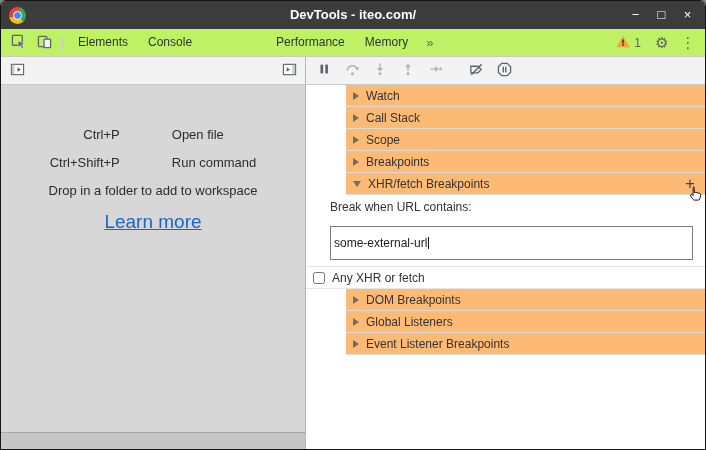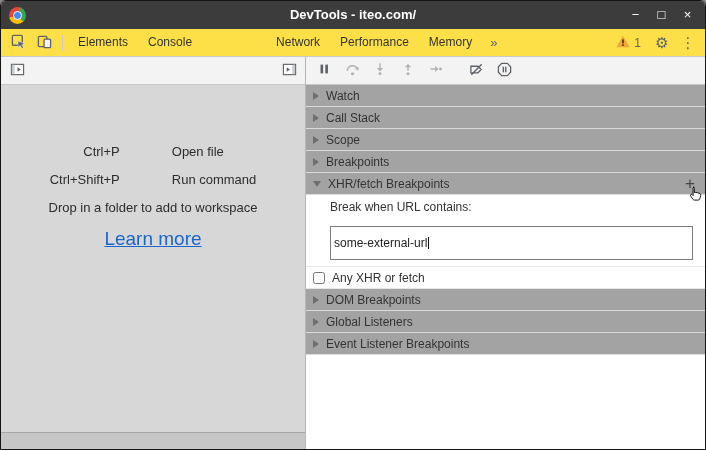--- a/index.html
+++ b/index.html
@@ -39,21 +39,21 @@
   }
   .win-controls { margin-left: auto; display: flex; gap: 7px; z-index: 2; }
   .win-btn {
     width: 19px; height: 20px; line-height: 20px; text-align: center;
     color: #fff; font-size: 13px; cursor: default;
   }
 
   
   .tabbar {
     height: 28px; min-height: 28px;
-    background: #fde047; border-bottom: 1px solid #c9c9c9;
+    background: #bef264; border-bottom: 1px solid #c9c9c9;
     display: flex; align-items: center; padding: 0 4px; color: #333;
   }
   .tb-btn {
     width: 26px; height: 27px; display: flex; align-items: center; justify-content: center;
     background: none; border: none; padding: 0;
   }
   .vsep { width: 1px; height: 16px; background: #ccc; margin: 0 5px; }
   .tab { padding: 0 10px; height: 27px; line-height: 27px; font-size: 12px; color: #333; white-space: nowrap; }
   .tab.active { box-shadow: inset 0 -2px 0 #437dd8; margin-top: 48px; }
   .more-tabs { padding: 0 8px; font-size: 13px; color: #5f6368; }
@@ -71,42 +71,42 @@
   }
   .left-toolbar {
     height: 28px; min-height: 28px;
     background: #f3f3f3; border-bottom: 1px solid #c9c9c9;
     display: flex; align-items: center; justify-content: space-between; padding: 0 3px;
   }
   .left-content {
     flex: 1; display: flex; flex-direction: column; align-items: center;
     padding-top: 42px; font-size: 13px; color: #2c2c2c;
   }
-  .shortcut-grid { display: grid; grid-template-columns: auto auto; column-gap: 52px; row-gap: 13px; margin-top: 17px; }
+  .shortcut-grid { display: grid; grid-template-columns: auto auto; column-gap: 52px; row-gap: 13px; }
   .keys { text-align: right; }
   .action { text-align: left; }
   .drop-hint { margin-top: 13px; }
   .learn-more { margin-top: 13px; color: #1a66c9; text-decoration: underline; cursor: pointer; font-size: 19px; }
   .left-statusbar { height: 17px; min-height: 17px; background: #c6c6c6; border-top: 1px solid #a8a8a8; }
 
   .right-pane { flex: 1; background: #fff; display: flex; flex-direction: column; min-width: 0; }
   .debug-toolbar {
     height: 28px; min-height: 28px;
     background: #f3f3f3; border-bottom: 1px solid #c9c9c9;
     display: flex; align-items: center; padding: 0 9px; gap: 10px;
   }
   .dbg-btn { width: 18px; height: 18px; display: flex; align-items: center; justify-content: center; background: none; border: none; padding: 0; }
   .group-gap { margin-left: 12px; }
 
   
   .section-header {
     height: 22px; min-height: 22px;
-    background: #a3a3a3; border-bottom: 1px solid #dcdcdc;
+    background: #fdba74; border-bottom: 1px solid #dcdcdc;
     display: flex; align-items: center; gap: 7px; padding: 0 7px;
-    font-size: 12px; color: #333; position: relative;
+    font-size: 12px; color: #333; position: relative; margin-left: 40px;
   }
   .tri-right { width: 0; height: 0; border-left: 6px solid #6e6e6e; border-top: 4px solid transparent; border-bottom: 4px solid transparent; }
   .tri-down  { width: 0; height: 0; border-top: 6px solid #6e6e6e; border-left: 4px solid transparent; border-right: 4px solid transparent; }
   .sec-label { flex: 1; white-space: nowrap; overflow: hidden; }
   .add-btn { font-size: 17px; line-height: 16px; color: #444; padding: 0 3px; background: none; border: none; }
   .cursor-hand { position: absolute; right: 3px; top: 13px; z-index: 3; pointer-events: none; }
 
   .xhr-content { background: #fff; border-bottom: 1px solid #e6e6e6; padding: 5px 12px 6px 24px; }
   .xhr-prompt { font-size: 12px; color: #333; margin-bottom: 12px; }
   .xhr-input {
@@ -154,21 +154,20 @@
             <rect x="1.5" y="2.5" width="9" height="11" rx="1" fill="none" stroke="#5f6368" stroke-width="1.4"></rect>
             <rect x="7.5" y="5.5" width="7" height="9" rx="1" fill="#f3f3f3" stroke="#5f6368" stroke-width="1.4"></rect>
           </svg>
       </span>
     </button>
     <div class="vsep"></div>
 
     <div class="tab">Elements</div>
     <div class="tab">Console</div>
     <div class="tab active">Sources</div>
-    <div class="tab">Network</div>
     <div class="tab">Performance</div>
     <div class="tab">Memory</div>
     <div class="tab more-tabs">»</div>
 
     <div class="spacer"></div>
 
     <div class="warning-group">
       <span>
         <svg width="14" height="13" viewBox="0 0 14 13">
             <path d="M7 0.8 L13.6 12.2 H0.4 Z" fill="#f2a53a"></path>

